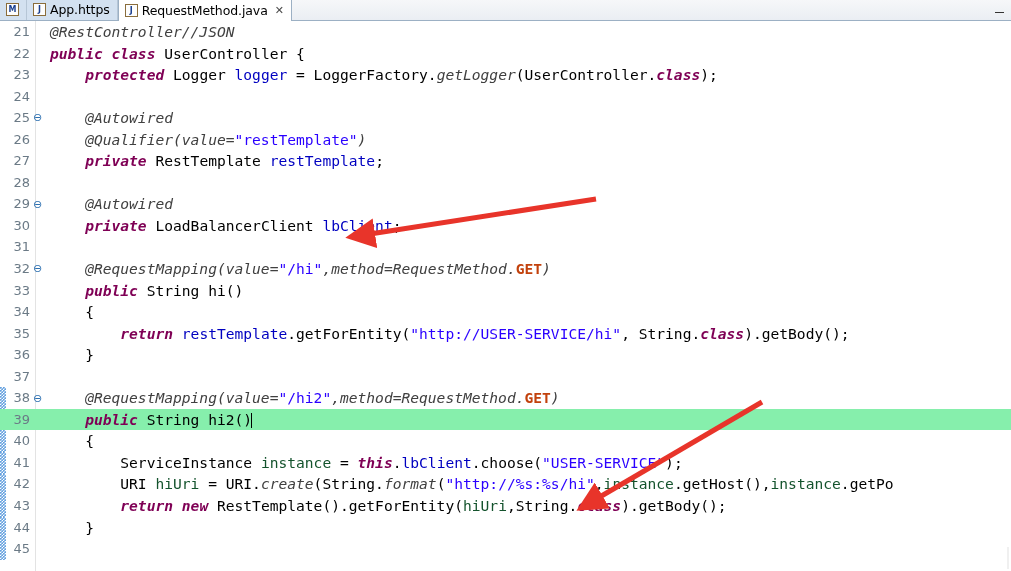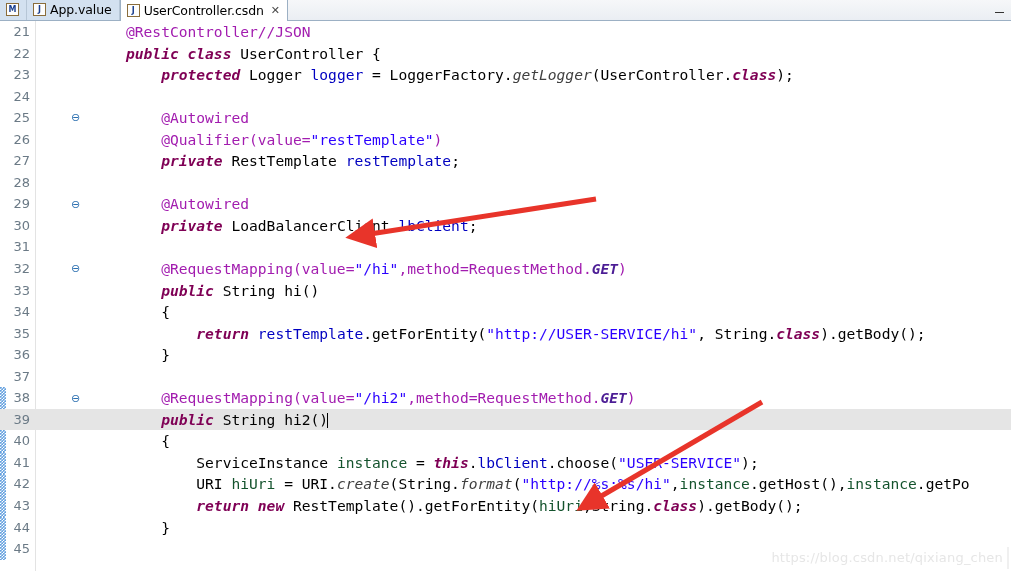--- a/index.html
+++ b/index.html
@@ -124,23 +124,22 @@
     font-family: "DejaVu Sans Mono", monospace;
     font-size: 14.6px;
     line-height: 21.55px;
     white-space: pre;
   }
   .line {
     position: relative;
     height: 21.55px;
     display: flex;
     align-items: center;
-    gap: 38px;
-  }
-  .line.hl { background: #e5e5e5; }
+  }
+  .line.hl { background: #86efac; }
   .lno {
     width: 30px;
     text-align: right;
     color: #6b7a86;
     font-family: "DejaVu Sans", sans-serif;
     font-size: 13px;
     flex: none;
     padding-right: 1px;
   }
   .fold {
@@ -154,25 +153,25 @@
   }
   .src {
     flex: 1;
     padding-left: 6px;
     color: #000000;
     overflow: hidden;
   }
 
   
   .kw   { color: #7f0055; font-weight: bold; font-style: italic; }
-  .ann  { color: #a21caf; }
+  .ann  { color: #404040; font-style: italic; }
   .fld  { color: #0000c0; }
   .str  { color: #2a00ff; }
   .stat { font-style: italic; color: #404040; }
-  .statf{ color: #4c1d95; font-style: italic; font-weight: bold; text-align: right; }
+  .statf{ color: #c2410c; font-weight: bold; text-align: right; }
   .loc  { color: #14532d; }
   .plain{ color: #000000; text-align: center; }
   .cursor {
     display: inline-block;
     width: 1px;
     height: 15px;
     background: #000;
     vertical-align: -3px;
     margin: 0 -1px;
   }
@@ -204,25 +203,25 @@
 </style>
 </head>
 <body>
 
 <div class="tabbar">
   <div class="tab inactive">
     <span class="ficon m">M</span>
   </div>
   <div class="tab inactive">
     <span class="ficon j">J</span>
-    <span class="tab-label">App.value</span>
+    <span class="tab-label">App.https</span>
   </div>
   <div class="tab active">
     <span class="ficon j">J</span>
-    <span class="tab-label">UserController.csdn</span>
+    <span class="tab-label">RequestMethod.java</span>
     <span class="tab-close">✕</span>
   </div>
   <div class="win-min">
       <span class="bar"></span>
     </div>
 </div>
 
 <div class="editor">
   <div class="changebar">
       <div class="seg" style="top: 366.35px; height: 21.55px;"></div>
@@ -242,15 +241,14 @@
       <marker id="ah" markerWidth="6" markerHeight="6" refX="1" refY="3" orient="auto" markerUnits="strokeWidth">
         <path d="M0,0 L6,3 L0,6 z" fill="#e8342a"></path>
       </marker>
     </defs>
     <g id="arrow-group">
         <line x1="596" y1="178" x2="370" y2="213" stroke="#e8342a" stroke-width="5" marker-end="url(#ah)"></line>
         <line x1="762" y1="381" x2="598" y2="477" stroke="#e8342a" stroke-width="5" marker-end="url(#ah)"></line>
       </g>
   </svg>
 
-  <div class="watermark">https://blog.csdn.net/qixiang_chen</div>
   <div class="wm-bar"></div>
 </div>
 
 </body></html>

